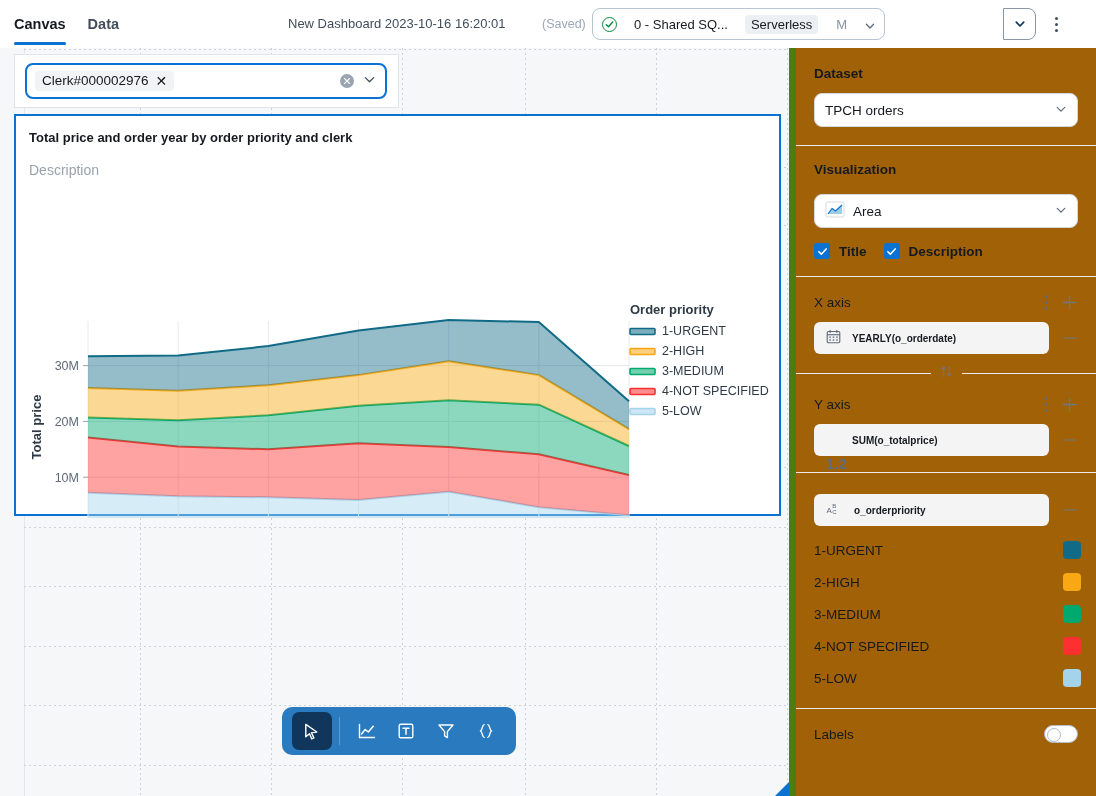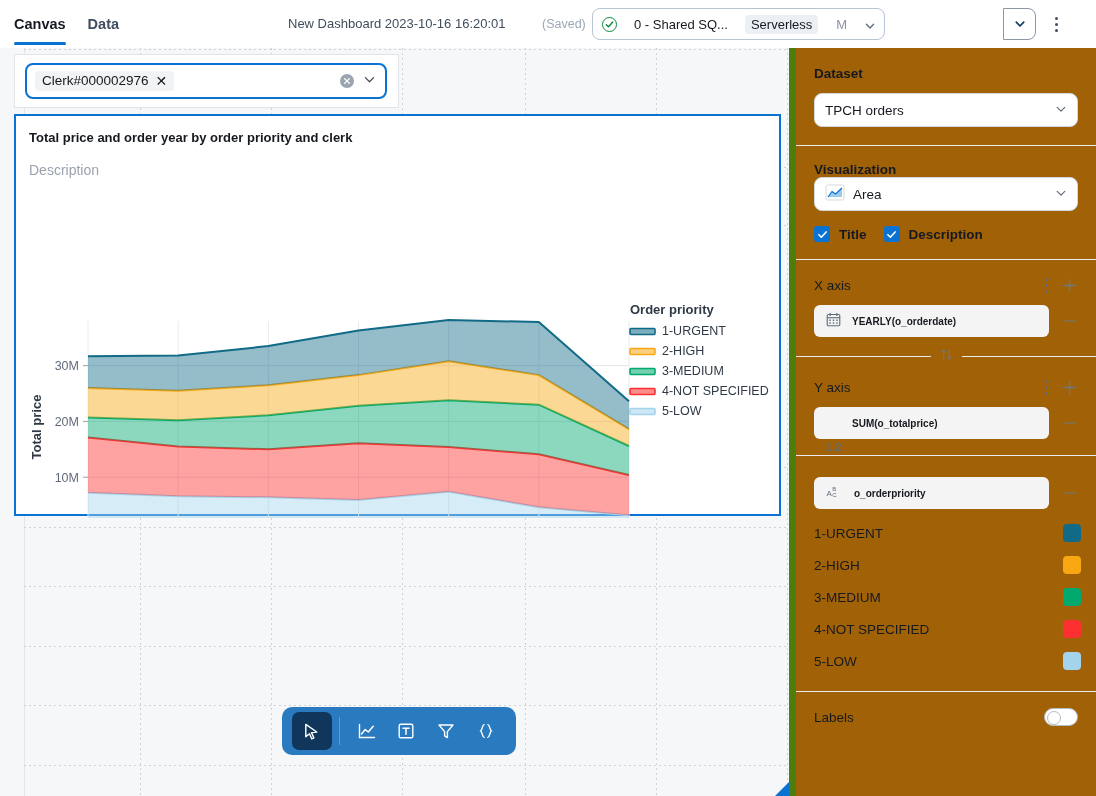--- a/index.html
+++ b/index.html
@@ -396,21 +396,21 @@
               <path d="M2.2 4.4 L6 8.1 L9.8 4.4" stroke="#5f6b7a" stroke-width="1.2" fill="none" stroke-linecap="round" stroke-linejoin="round"></path>
             </svg>
         </span>
       </div>
     </div>
 
     <div class="divider" style="margin:18px 0 0 0;"></div>
 
     <div style="padding:16px 18px 0 18px;">
       <div class="p-label">Visualization</div>
-      <div class="select-box" style="margin-top:0;">
+      <div class="select-box" style="margin-top:17px;">
         <span>
           <svg width="20" height="17" viewBox="0 0 20 17">
             <rect x="1" y="1" width="18" height="15" rx="1.5" fill="#fff" stroke="#d5d9de" stroke-width="1"></rect>
             <path d="M3 13 L7 7.5 L10.5 10 L17 4 L17 13 Z" fill="#9ecbe8"></path>
             <path d="M3 13 L7 7.5 L10.5 10 L17 4" stroke="#0972d3" stroke-width="1.2" fill="none" stroke-linejoin="round"></path>
           </svg>
         </span>
         <span class="sv">Area</span>
         <span>
           <svg width="12" height="12" viewBox="0 0 12 12">
@@ -498,21 +498,21 @@
             <i></i>
           </span>
         <span class="plus">
           <svg width="17" height="17" viewBox="0 0 18 18">
               <path d="M9 2.5 V15.5 M2.5 9 H15.5" stroke="#6b7785" stroke-width="1.4" stroke-linecap="round"></path>
             </svg>
         </span>
       </div>
       <div class="field-row" style="margin-top:8px;">
         <span class="field-pill">
-          <span style="font-size:11px; font-weight:700; color:#5f6b7a; width:15px; margin-top:47px;">1.2</span>
+          <span style="font-size:15px; font-weight:700; color:#5f6b7a; width:15px; margin-top:47px;">1.2</span>
           <span class="fname">SUM(o_totalprice)</span>
         </span>
         <span class="minus">
           <svg width="16" height="16" viewBox="0 0 18 18">
               <path d="M2.5 9 H15.5" stroke="#6b7785" stroke-width="1.4" stroke-linecap="round"></path>
             </svg>
         </span>
       </div>
     </div>
 

